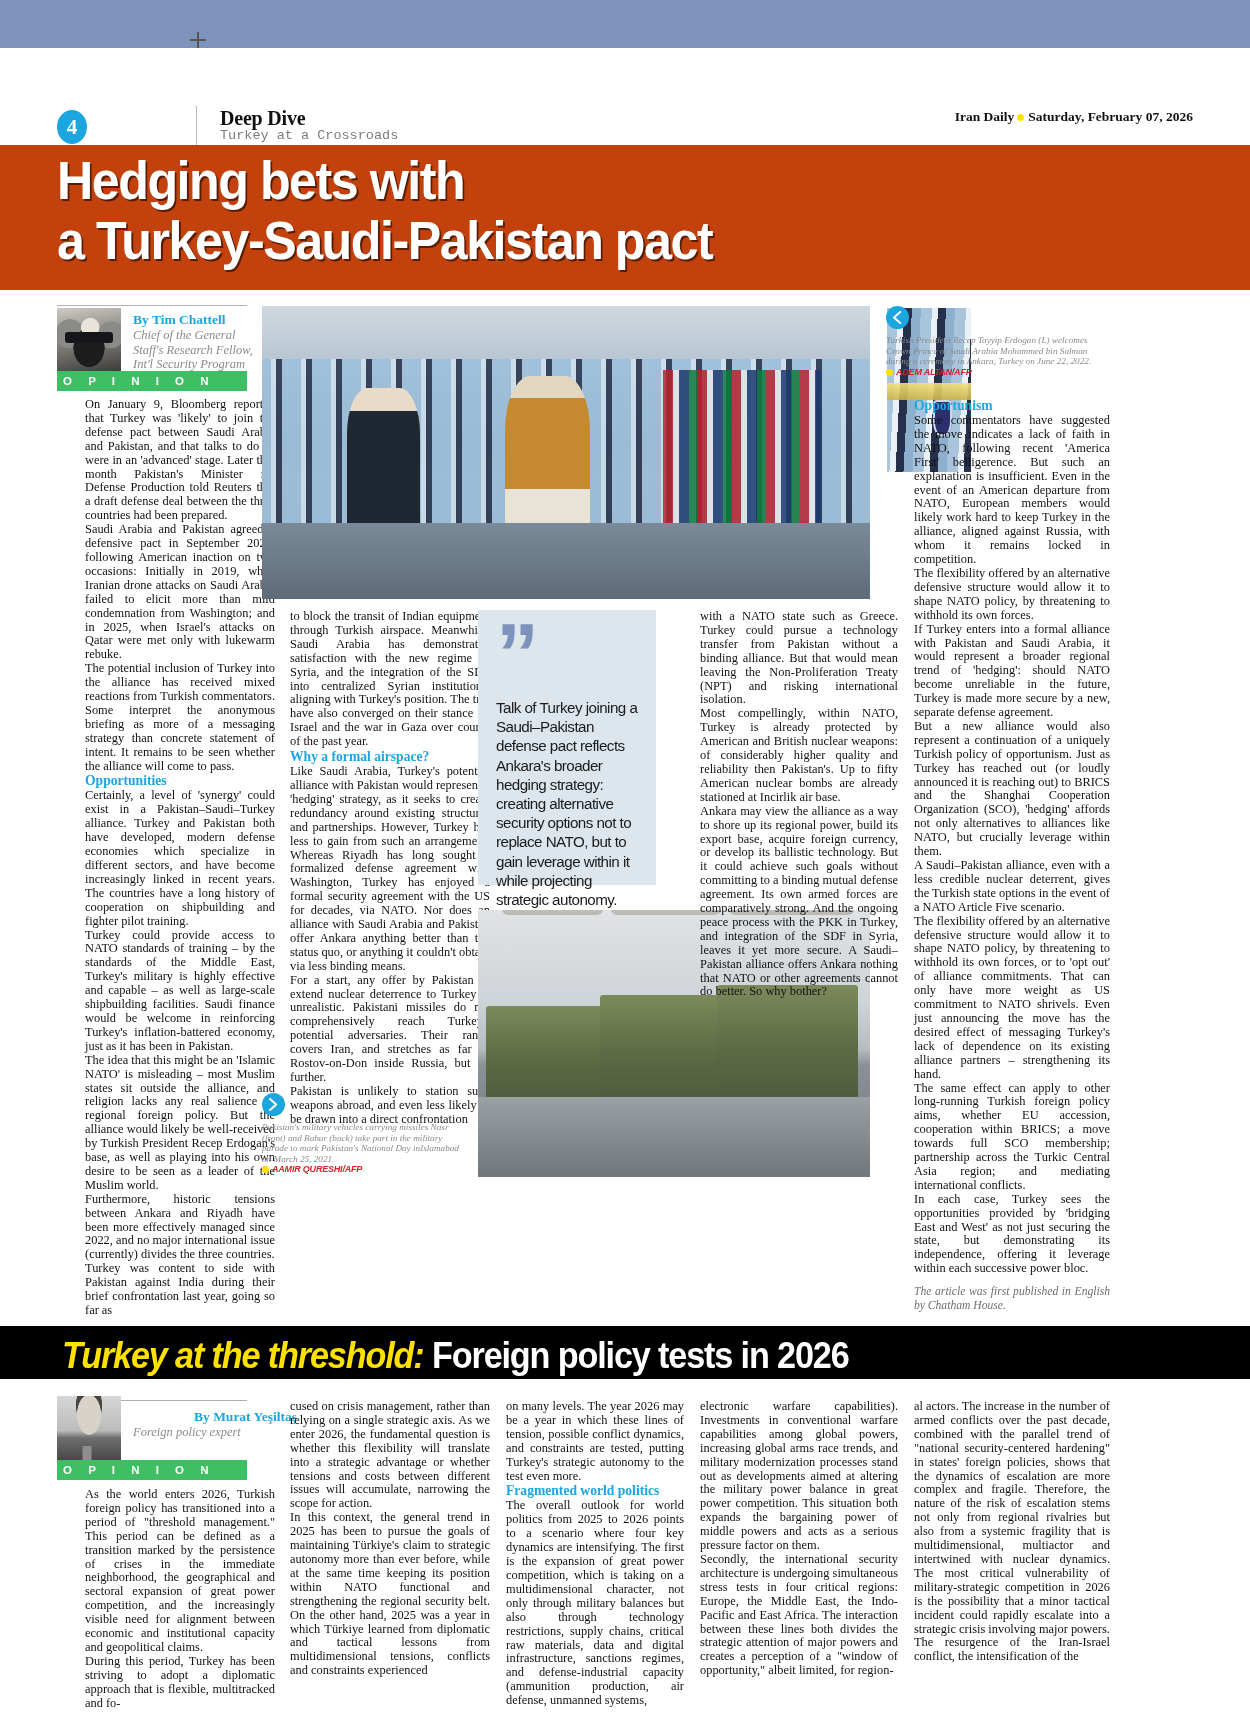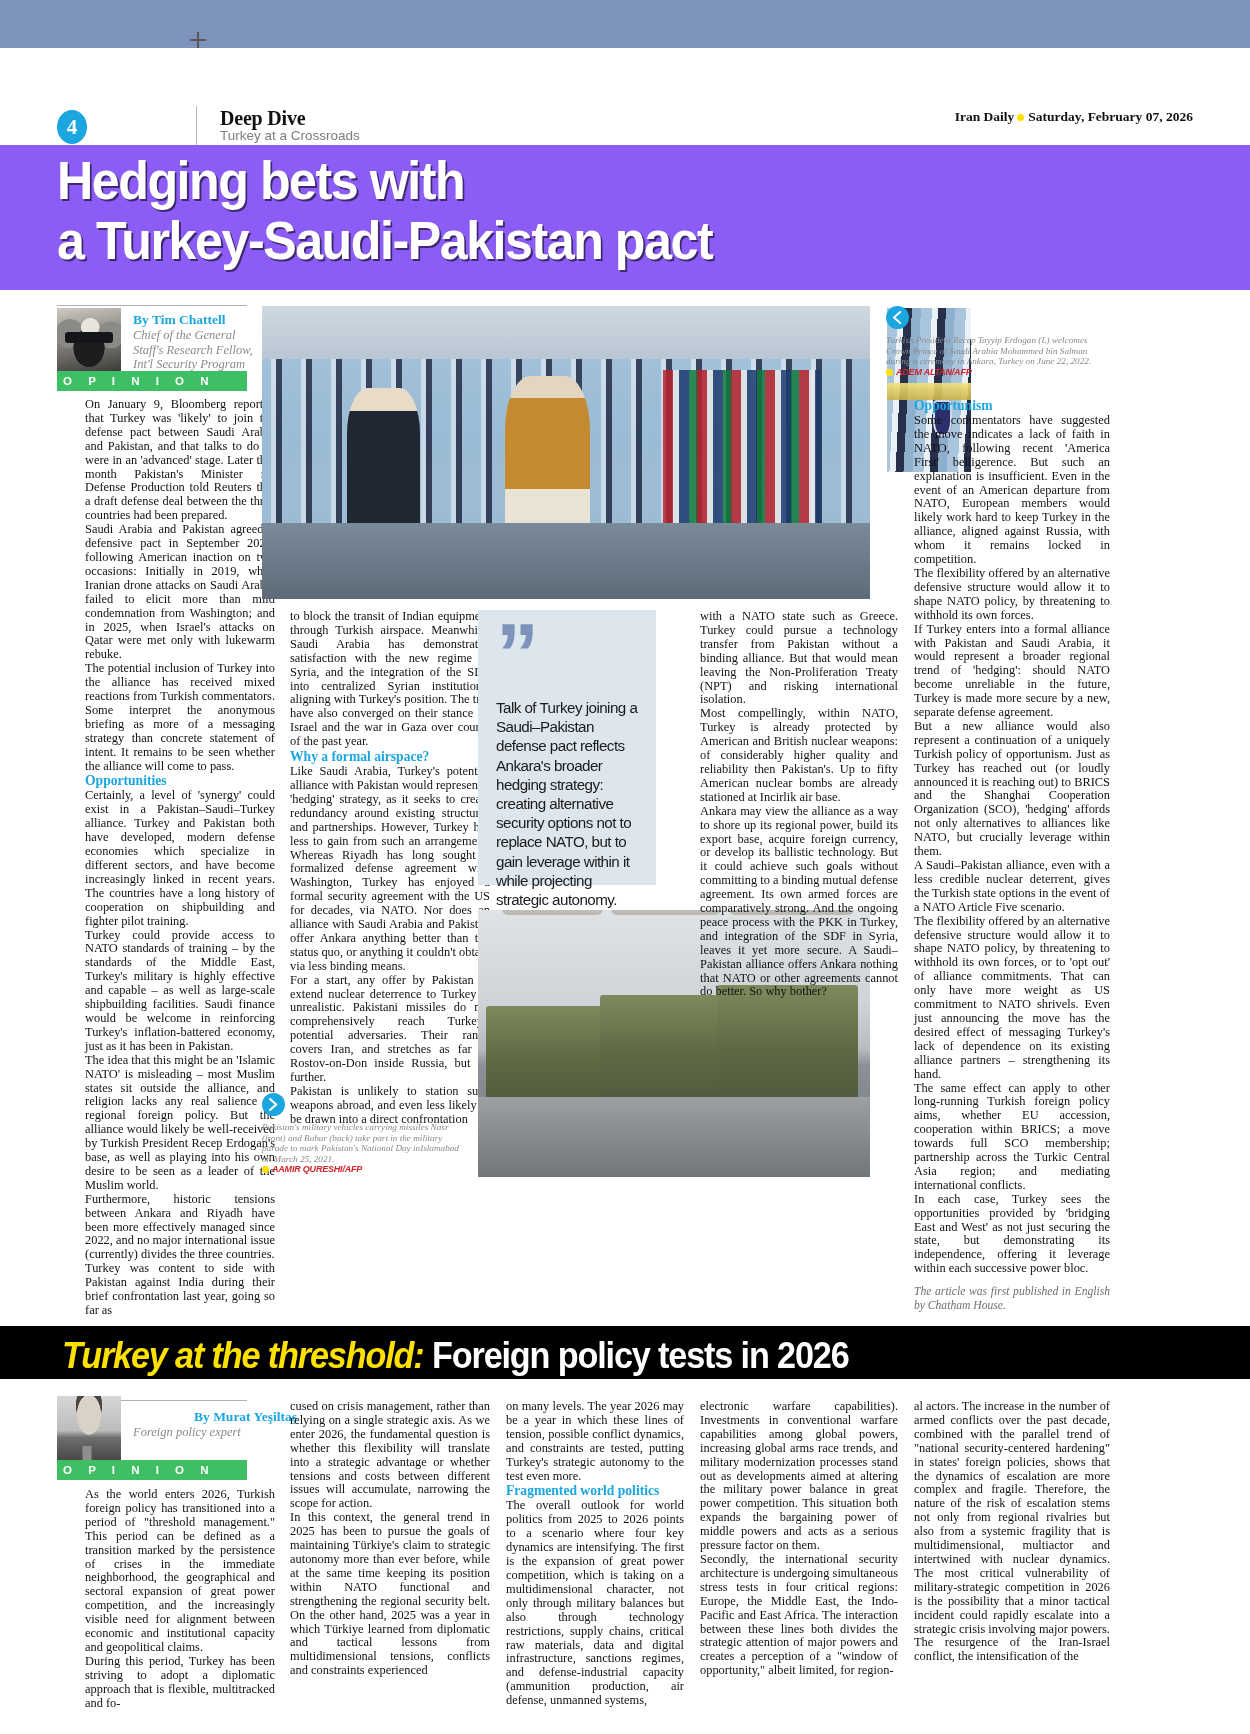--- a/index.html
+++ b/index.html
@@ -27,35 +27,35 @@
     font-size:21px; line-height:34px; text-align:center;
   }
   .sec-divider { position:absolute; left:196px; top:58px; width:1px; height:44px; background:#b8b8b8; }
   .sec-title {
     position:absolute; left:220px; top:59px;
     font-family:"Liberation Serif",serif; font-weight:bold; font-size:20px;
     letter-spacing:-0.2px; color:#111;
   }
   .sec-sub {
     position:absolute; left:220px; top:80px;
-    font-family:Liberation Sans, sans-serif; font-size:13.5px; color:#7c7c7c;
+    font-family:Liberation Mono, monospace; font-size:13.5px; color:#7c7c7c;
   }
   .mast-right {
     position:absolute; right:57px; top:61px;
     font-family:"Liberation Serif",serif; font-weight:bold; font-size:13.5px; color:#111;
     white-space:nowrap;
   }
   .mast-right .dot {
     display:inline-block; width:7px; height:7px; border-radius:50%;
     background:#ffe100; margin:0 4px 1px 3px; vertical-align:middle;
   }
   .mast-rule { position:absolute; left:57px; top:120px; width:1136px; height:1px; background:#b0b0b0; }
 
   
-  .hband { position:absolute; left:0; top:145px; width:1250px; height:145px; background:#8b5cf6; }
+  .hband { position:absolute; left:0; top:145px; width:1250px; height:145px; background:#c2410c; }
   .hband h1 {
     position:absolute; left:57px; top:5px; width:1000px;
     font-family:"Liberation Sans", sans-serif;
     font-weight:bold; font-size:54px; line-height:60px;
     color:#fff; letter-spacing:-1.6px;
     text-shadow: 2px 2px 0 rgba(0,0,0,0.55);
     transform: scaleX(0.93); transform-origin: left top;
   }
 
   

